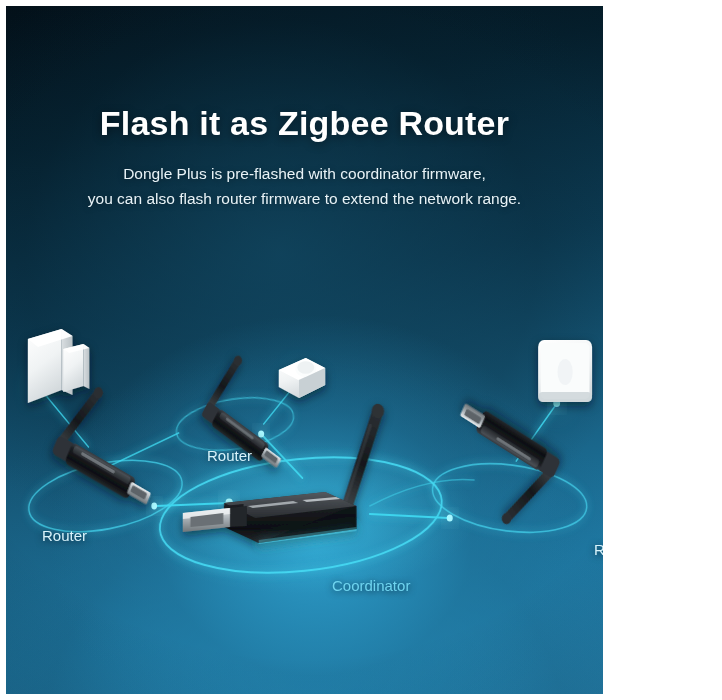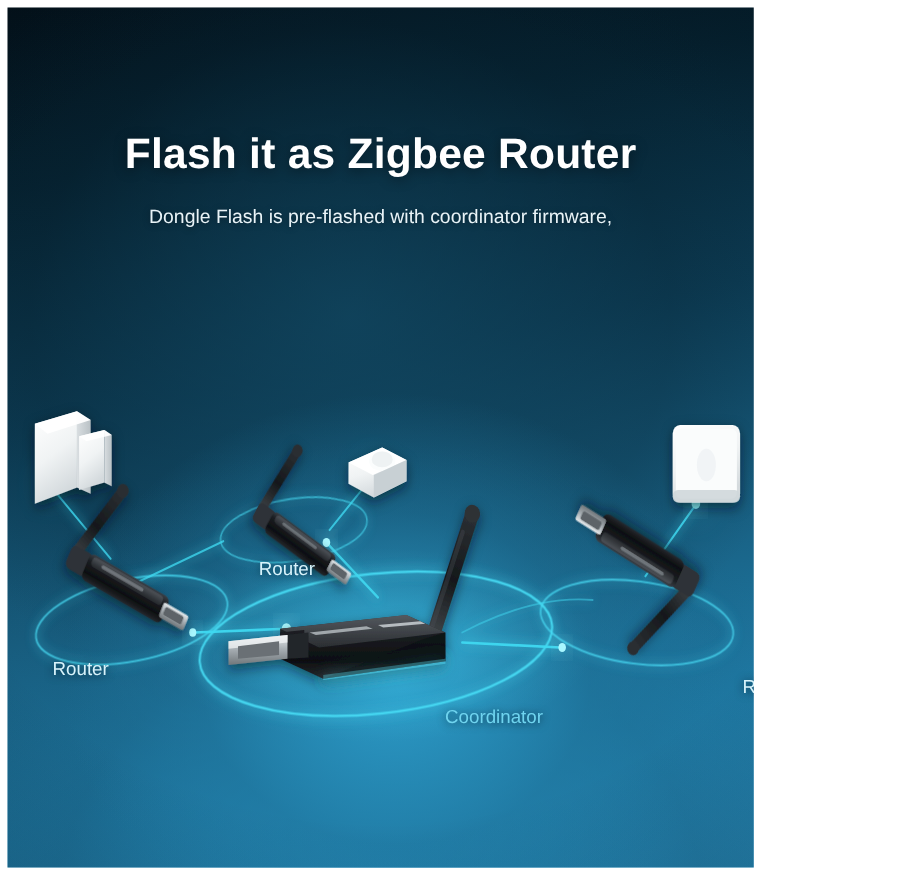--- a/index.html
+++ b/index.html
@@ -41,21 +41,21 @@
   .netlabel{
     position:absolute;z-index:9;font-size:15px;font-weight:400;white-space:nowrap;
     text-shadow:0 1px 7px rgba(3,28,42,.75);
     text-align:right;
   }
   .lbl-router{color:#d8f3fb;}
   .lbl-coord{color:#6fd4ef;}
   #label-router-left{left:36px;top:521px;}
   #label-router-mid{left:201px;top:441px;}
   #label-router-right{left:588px;top:535px;}
-  #label-coordinator{left:326px;top:559px;margin-left:24px;}
+  #label-coordinator{left:326px;top:571px;}
 </style>
 </head>
 <body>
 
 <div id="frame">
   <div id="stage">
 
     <svg class="svg-layer" id="mesh" viewBox="0 0 709 688" preserveAspectRatio="none">
       <defs>
         <filter id="softglow" x="-60%" y="-60%" width="220%" height="220%">
@@ -251,21 +251,22 @@
 
         <g filter="url(#rimglow)" opacity=".75">
           <polygon points="300,534 416,521 416,525 300,538" fill="#5fe8ff" opacity=".45"></polygon>
         </g>
       </g>
     </svg>
 
     <div class="headings">
       <h1 class="title">Flash it as Zigbee Router</h1>
       <p class="sub">
-        <span>Dongle Flash is pre-flashed with coordinator firmware,</span>
+        <span>Dongle Plus is pre-flashed with coordinator firmware,</span>
+        <span>you can also flash router firmware to extend the network range.</span>
       </p>
     </div>
 
     <div class="netlabel lbl-router" id="label-router-left">Router</div>
     <div class="netlabel lbl-router" id="label-router-mid">Router</div>
     <div class="netlabel lbl-router" id="label-router-right">Router</div>
     <div class="netlabel lbl-coord" id="label-coordinator">Coordinator</div>
 
   </div>
 </div>

